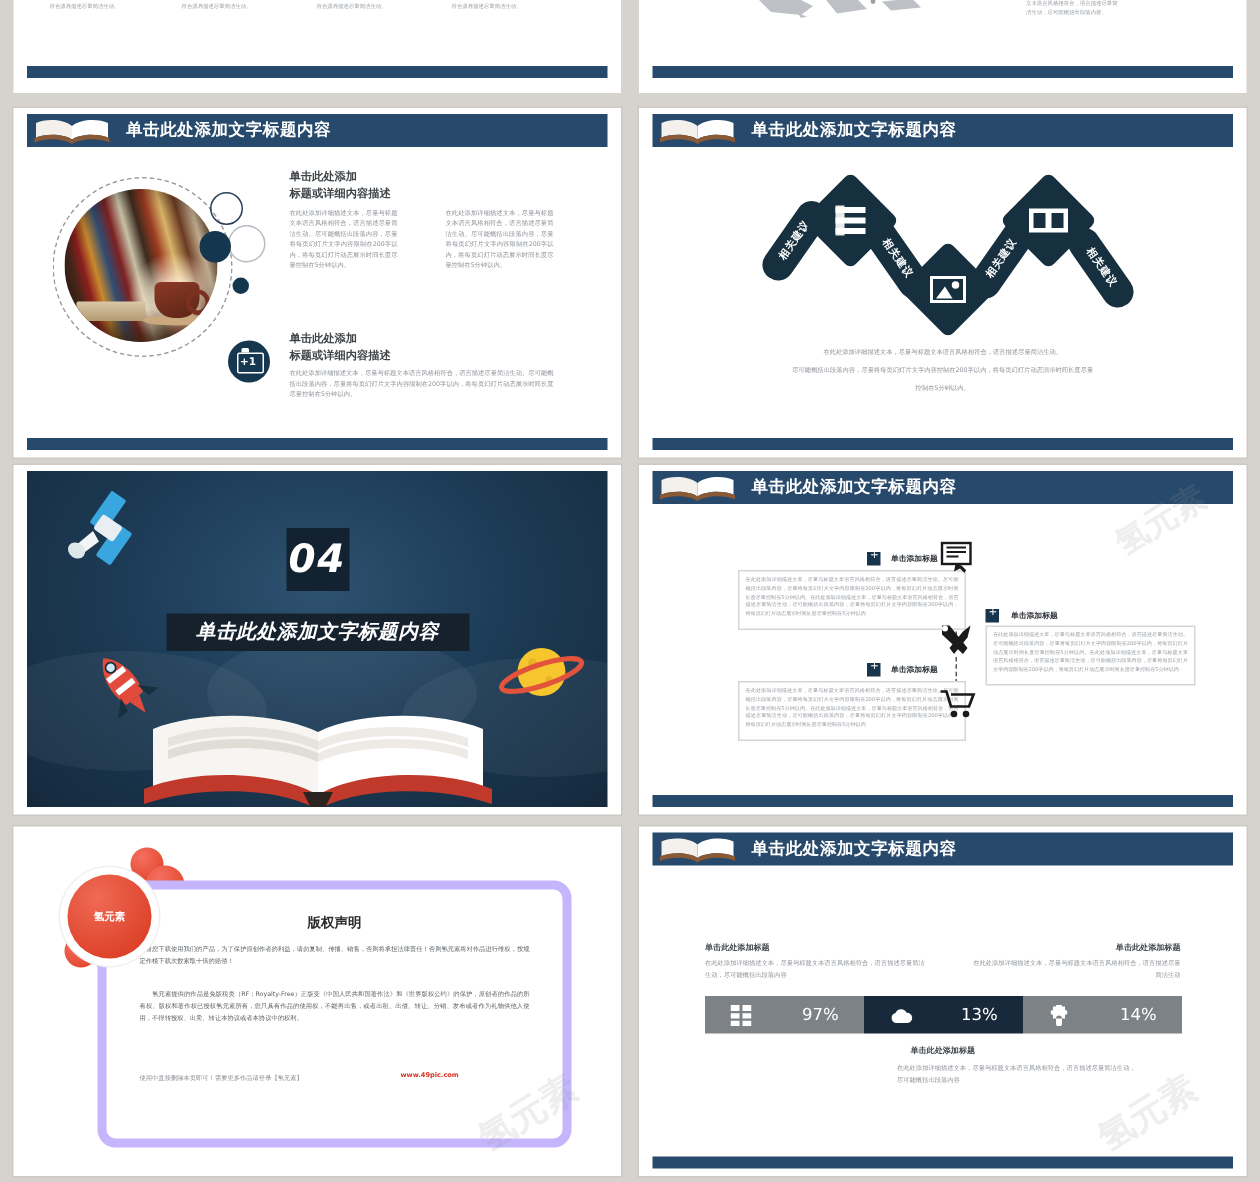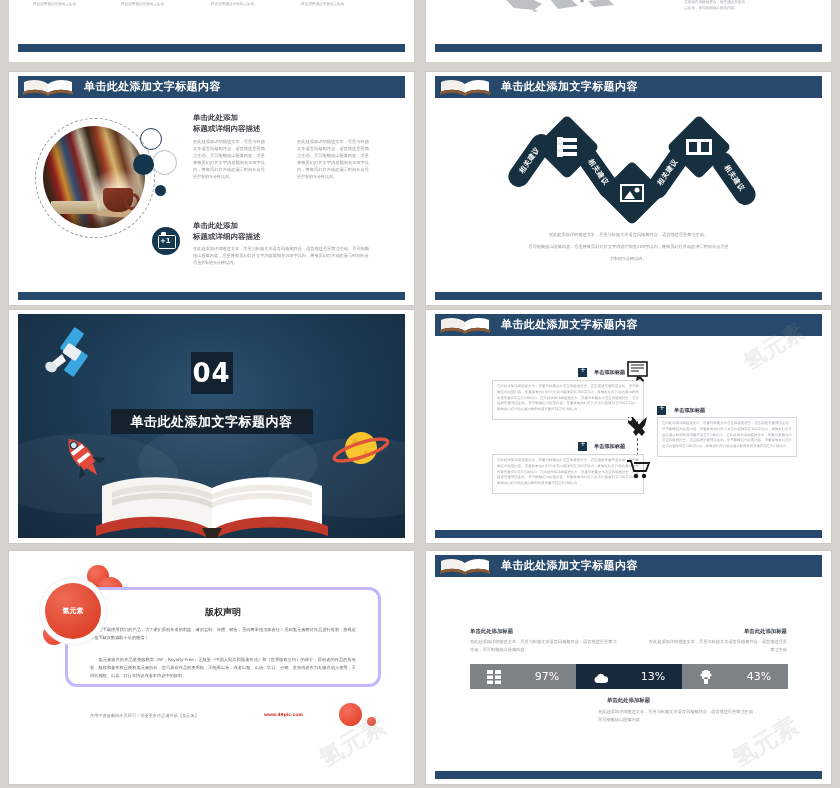--- a/index.html
+++ b/index.html
@@ -111,22 +111,22 @@
 
   
   .boxTxt{position:absolute;border:1px solid #d2d5d9;background:#fff;padding:3px 4px;box-sizing:border-box;}
   .sqBullet{position:absolute;width:9px;height:9px;background:#17354c;}
   .sqBullet:after{content:"+";position:absolute;left:2px;top:-2px;color:#fff;font-size:7px;font-family:"DejaVu Sans",sans-serif;}
   .lblTxt{position:absolute;font-size:5.2px;font-weight:bold;color:#2d3238;font-family:"DejaVu Sans",sans-serif;white-space:nowrap;}
   .dline{position:absolute;width:0;border-left:1px dashed #555;}
 
   
   .cpCard{
-    position:absolute;left:56px;top:36px;width:316px;height:100px;
-    border:3px solid #c4b5fd;border-radius:12px;background:#fff;box-sizing:border-box;
+    position:absolute;left:56px;top:36px;width:316px;height:178px;
+    border:6px solid #c4b5fd;border-radius:12px;background:#fff;box-sizing:border-box;
   }
   .cpTitle{position:absolute;left:0;right:0;top:16px;text-align:center;font-size:9px;font-weight:bold;color:#2b2b2b;font-family:"DejaVu Sans",sans-serif;}
   .cpP{position:absolute;font-size:4.2px;color:#5d6266;line-height:1.9;font-family:"DejaVu Sans",sans-serif;text-align:justify;}
   .cpUrl{position:absolute;font-size:4.4px;color:#d93025;font-weight:bold;font-family:"DejaVu Sans",sans-serif;}
   .redBubble{position:absolute;border-radius:50%;background:radial-gradient(circle at 35% 30%,#f4705f,#e03b22);}
   .logoRing{
     position:absolute;left:36px;top:32px;width:56px;height:56px;border-radius:50%;
     background:radial-gradient(circle at 35% 28%,#ef6a55,#d8351c);
     box-shadow:0 0 0 5px #ffffff, 0 0 0 6px #efefef;
     color:#fff;font-size:7px;font-weight:bold;text-align:center;line-height:56px;
@@ -274,21 +274,21 @@
       </div>
 
       <div class="p-xs" style="position:absolute;left:40px;top:160px;width:325px;text-align:center;">在此处添加详细描述文本，尽量与标题文本语言风格相符合，语言描述尽量简洁生动。</div>
       <div class="p-xs" style="position:absolute;left:26px;top:172px;width:353px;text-align:center;">尽可能概括出段落内容，尽量将每页幻灯片文字内容控制在200字以内，将每页幻灯片动态演示时间长度尽量</div>
       <div class="p-xs" style="position:absolute;left:26px;top:184px;width:353px;text-align:center;">控制在5分钟以内。</div>
 
       <div class="band-bottom"></div>
     </div>
   </div>
 
-  <div class="slide" style="left:9px;top:310px;">
+  <div class="slide" style="left:9px;top:310px;font-style:italic;">
     <div class="inner">
       <div class="space">
         <div class="cloudshape" style="left:-30px;top:120px;width:190px;height:80px;"></div>
         <div class="cloudshape" style="left:120px;top:108px;width:180px;height:80px;"></div>
         <div class="cloudshape" style="left:250px;top:124px;width:190px;height:80px;"></div>
 
         <svg style="position:absolute;left:22px;top:10px;" width="66" height="58" viewBox="0 0 66 58">
           <rect x="26" y="4" width="12" height="26" rx="1.5" fill="#3aa6e0" transform="rotate(35 32 17)"></rect>
           <rect x="30" y="26" width="12" height="26" rx="1.5" fill="#3aa6e0" transform="rotate(35 36 39)"></rect>
           <rect x="24" y="22" width="16" height="12" rx="2" fill="#e8eef2" transform="rotate(35 32 28)"></rect>
@@ -448,21 +448,21 @@
           </span>
           <span class="segVal">13%</span>
         </div>
         <div class="seg gray">
           <span class="segIco">
             <svg viewBox="0 0 14 14" width="14" height="14">
               <path d="M5 1 a1.6 1.6 0 0 1 4 0 h2 v2.4 a1.6 1.6 0 0 1 0 3.2 V9 H9 a1.6 1.6 0 0 0-4 0 H3 V6.6 a1.6 1.6 0 0 1 0-3.2 V1 Z" fill="#fff"></path>
               <path d="M5 9 h4 v3.4 a1.6 1.6 0 0 1-4 0 Z" fill="#fff"></path>
             </svg>
           </span>
-          <span class="segVal">43%</span>
+          <span class="segVal">14%</span>
         </div>
       </div>
 
       <div class="statHd" style="left:0;right:0;top:146px;text-align:center;">单击此处添加标题</div>
       <div class="statP" style="left:172px;top:157px;width:160px;">在此处添加详细描述文本，尽量与标题文本语言风格相符合，语言描述尽量简洁生动，尽可能概括出段落内容</div>
 
       <div class="wm" style="right:30px;bottom:26px;font-size:24px;">氢元素</div>
       <div class="band-bottom"></div>
     </div>
   </div>

